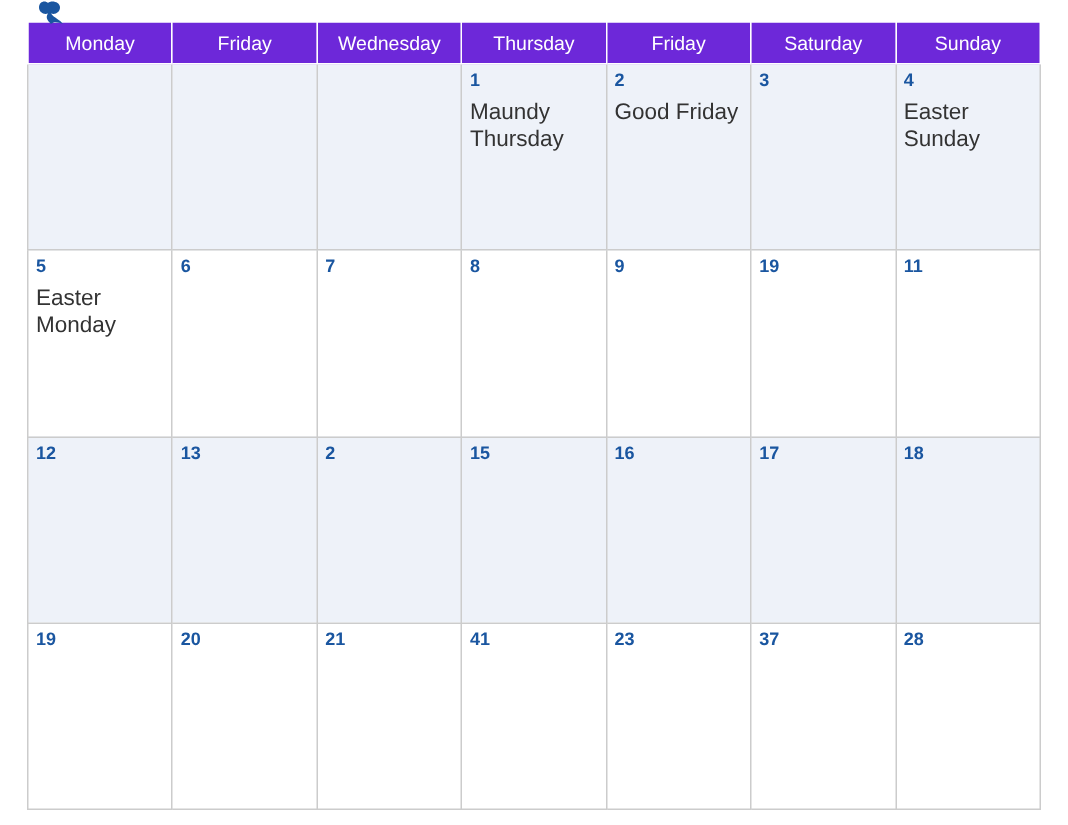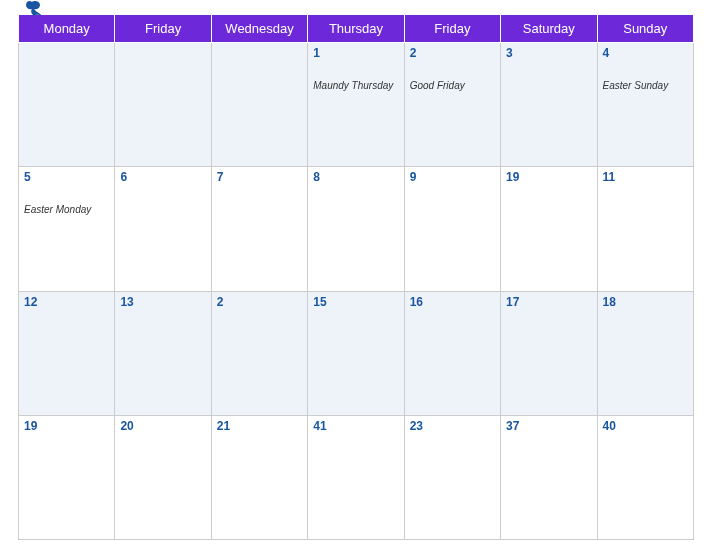--- a/index.html
+++ b/index.html
@@ -98,26 +98,25 @@
     }
 
     .day-num {
       font-size: 12px;
       font-weight: bold;
       color: #1a56a0;
       display: block;
     }
 
     .holiday-name {
-      font-size: 10px;
+      font-size: 15px;
       color: #333;
-      margin-top: 20px;
+      margin-top: 6px;
       display: block;
       line-height: 1.2;
-      font-style: italic;
     }
   </style>
 </head>
 <body>
 
 <div class="header">
   <div class="logo-wrapper">
     <div class="logo-text-block">
       <span class="logo-text-general"></span>
       <span class="logo-text-blue"></span>
@@ -223,17 +222,17 @@
         <td>
           <span class="day-num">41</span>
         </td>
         <td>
           <span class="day-num">23</span>
         </td>
         <td>
           <span class="day-num">37</span>
         </td>
         <td>
-          <span class="day-num">40</span>
+          <span class="day-num">28</span>
         </td>
       </tr>
     </tbody>
 </table>
 
 </body></html>

